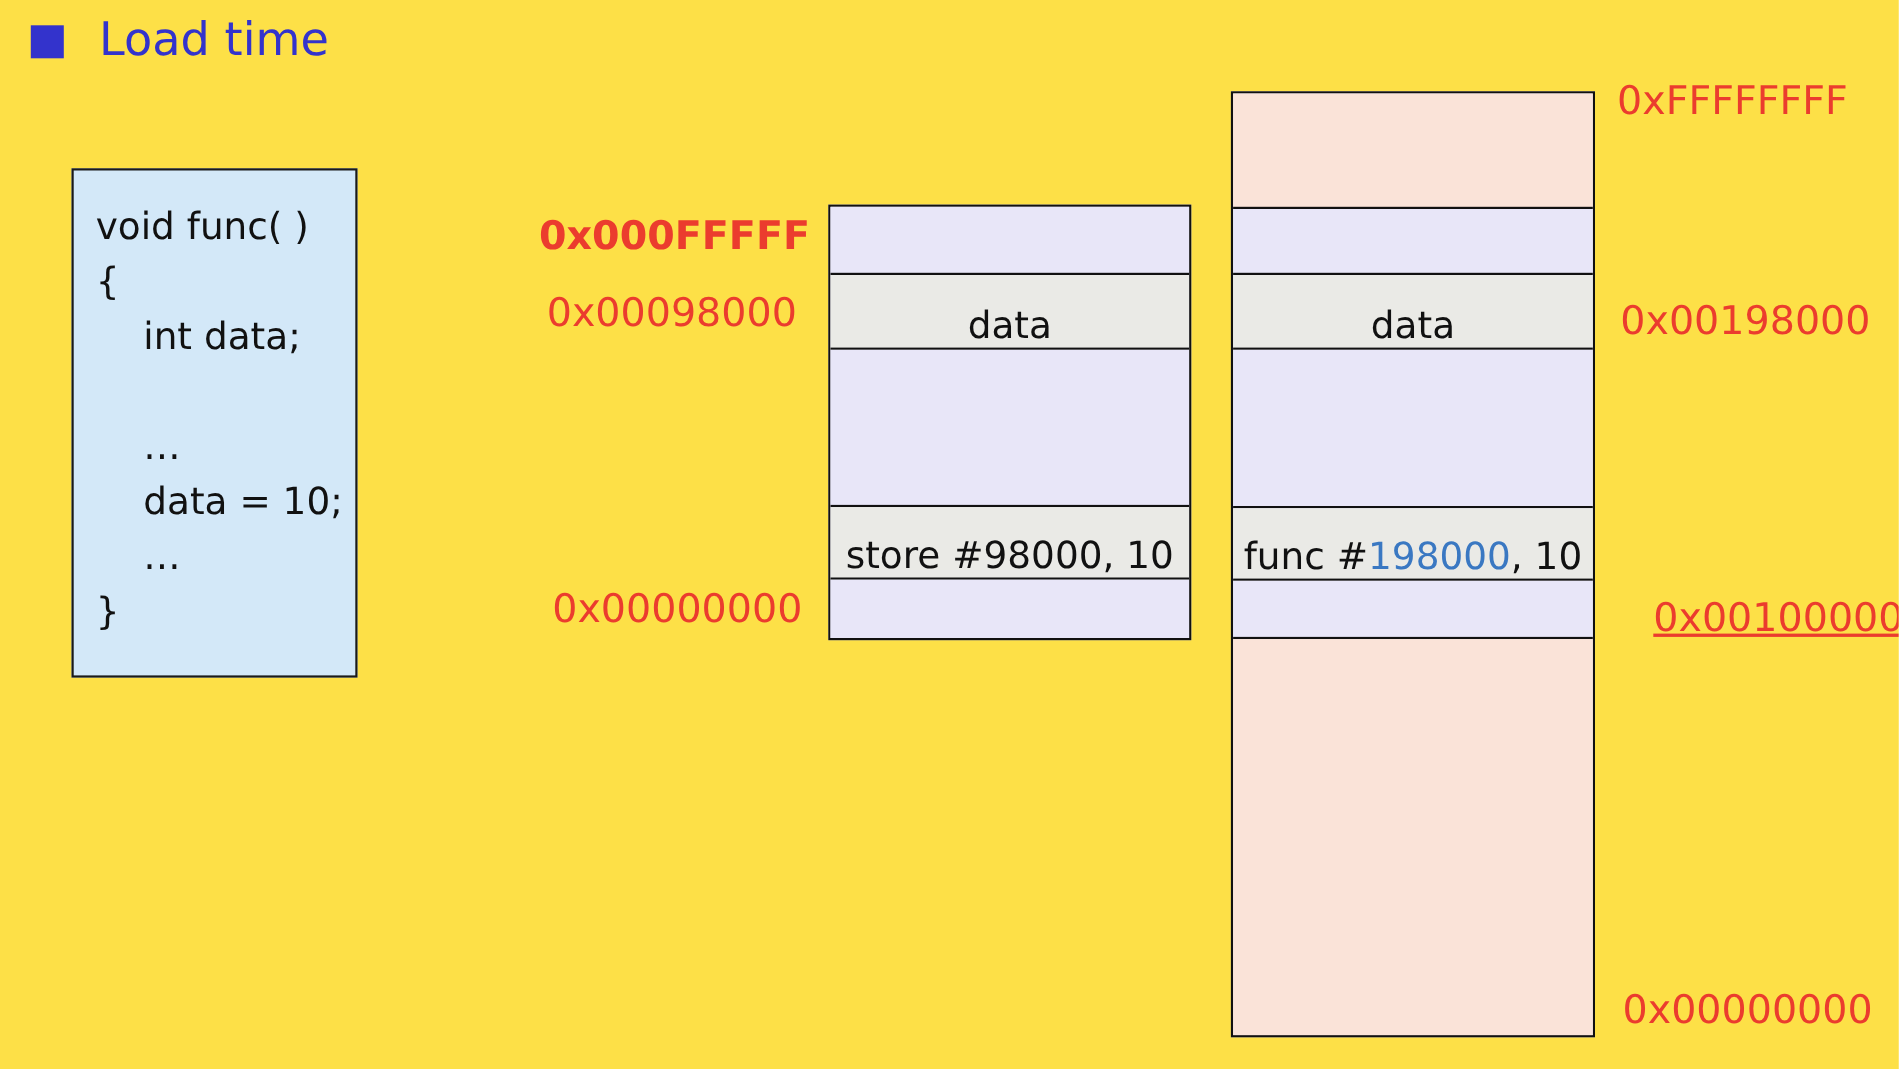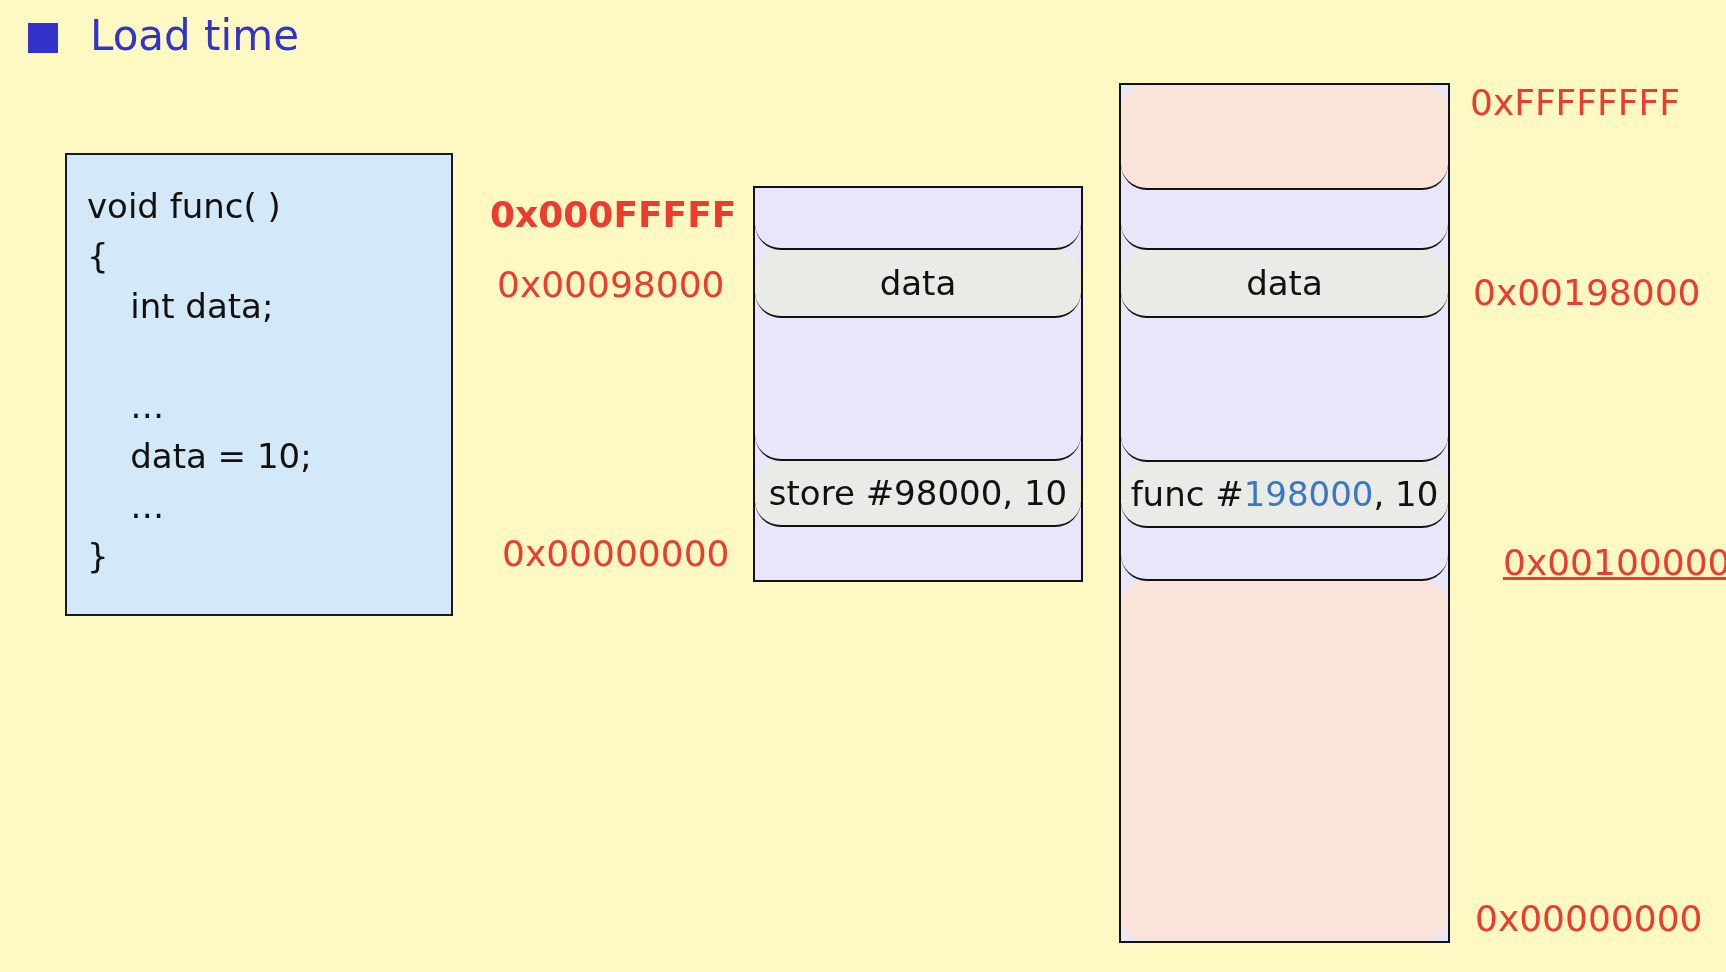--- a/index.html
+++ b/index.html
@@ -4,21 +4,21 @@
 <style>
   * { margin: 0; padding: 0; box-sizing: border-box; }
   body {
     font-family: "DejaVu Sans", "Liberation Sans", sans-serif;
     background: #ffffff;
   }
   .slide {
     position: relative;
     width: 1726px;
     height: 972px;
-    background: #fef9c3;
+    background: #fde047;
     overflow: hidden;
   }
 
   
   .title-bullet {
     position: absolute;
     left: 28px; top: 23px;
     width: 30px; height: 30px;
     background: #3333cc;
   }
@@ -27,21 +27,21 @@
     left: 90px; top: 12px;
     font-size: 42px;
     line-height: 48px;
     color: #3333cc;
   }
 
   
   .code-box {
     position: absolute;
     left: 65px; top: 153px;
-    width: 388px; height: 463px;
+    width: 260px; height: 463px;
     background: #d3e8f8;
     border: 2px solid #1a1a1a;
     padding: 26px 0 0 20px;
   }
   .code-line {
     font-size: 34px;
     line-height: 50px;
     min-height: 50px;
     color: #111111;
     white-space: pre;
@@ -60,23 +60,22 @@
     width: 330px; height: 396px;
   }
   .mem-col-right {
     left: 1119px; top: 83px;
     width: 331px; height: 860px;
   }
   .seg {
     width: 100%;
     border-bottom: 2px solid #111111;
     display: flex;
-    align-items: center;
+    align-items: flex-end;
     justify-content: center;
-    border-radius: 26px;
   }
   .seg:last-child { border-bottom: none; }
   .seg-lavender { background: #e8e6f8; }
   .seg-gray     { background: #eaeae6; }
   .seg-pink     { background: #fae3d8; }
   .seg-label {
     font-size: 34px;
     color: #111111;
   }
   .seg-instr {
@@ -106,21 +105,21 @@
   .addr-label {
     position: absolute;
     font-size: 36px;
     line-height: 42px;
     color: #eb3c2e;
     white-space: nowrap;
   }
   .lbl-l0 { left: 490px; top: 194px; font-weight: bold; }
   .lbl-l1 { left: 497px; top: 264px; }
   .lbl-l2 { left: 502px; top: 533px; }
-  .lbl-r0 { left: 1470px; top: 82px; text-align: center; }
+  .lbl-r0 { left: 1470px; top: 72px; text-align: center; }
   .lbl-r1 { left: 1473px; top: 272px; }
   .lbl-r2 { left: 1503px; top: 542px; text-decoration: underline; }
   .lbl-r3 { left: 1475px; top: 898px; }
 </style>
 </head>
 <body>
 
 <div class="slide">
 
   <div class="title-bullet"></div>

